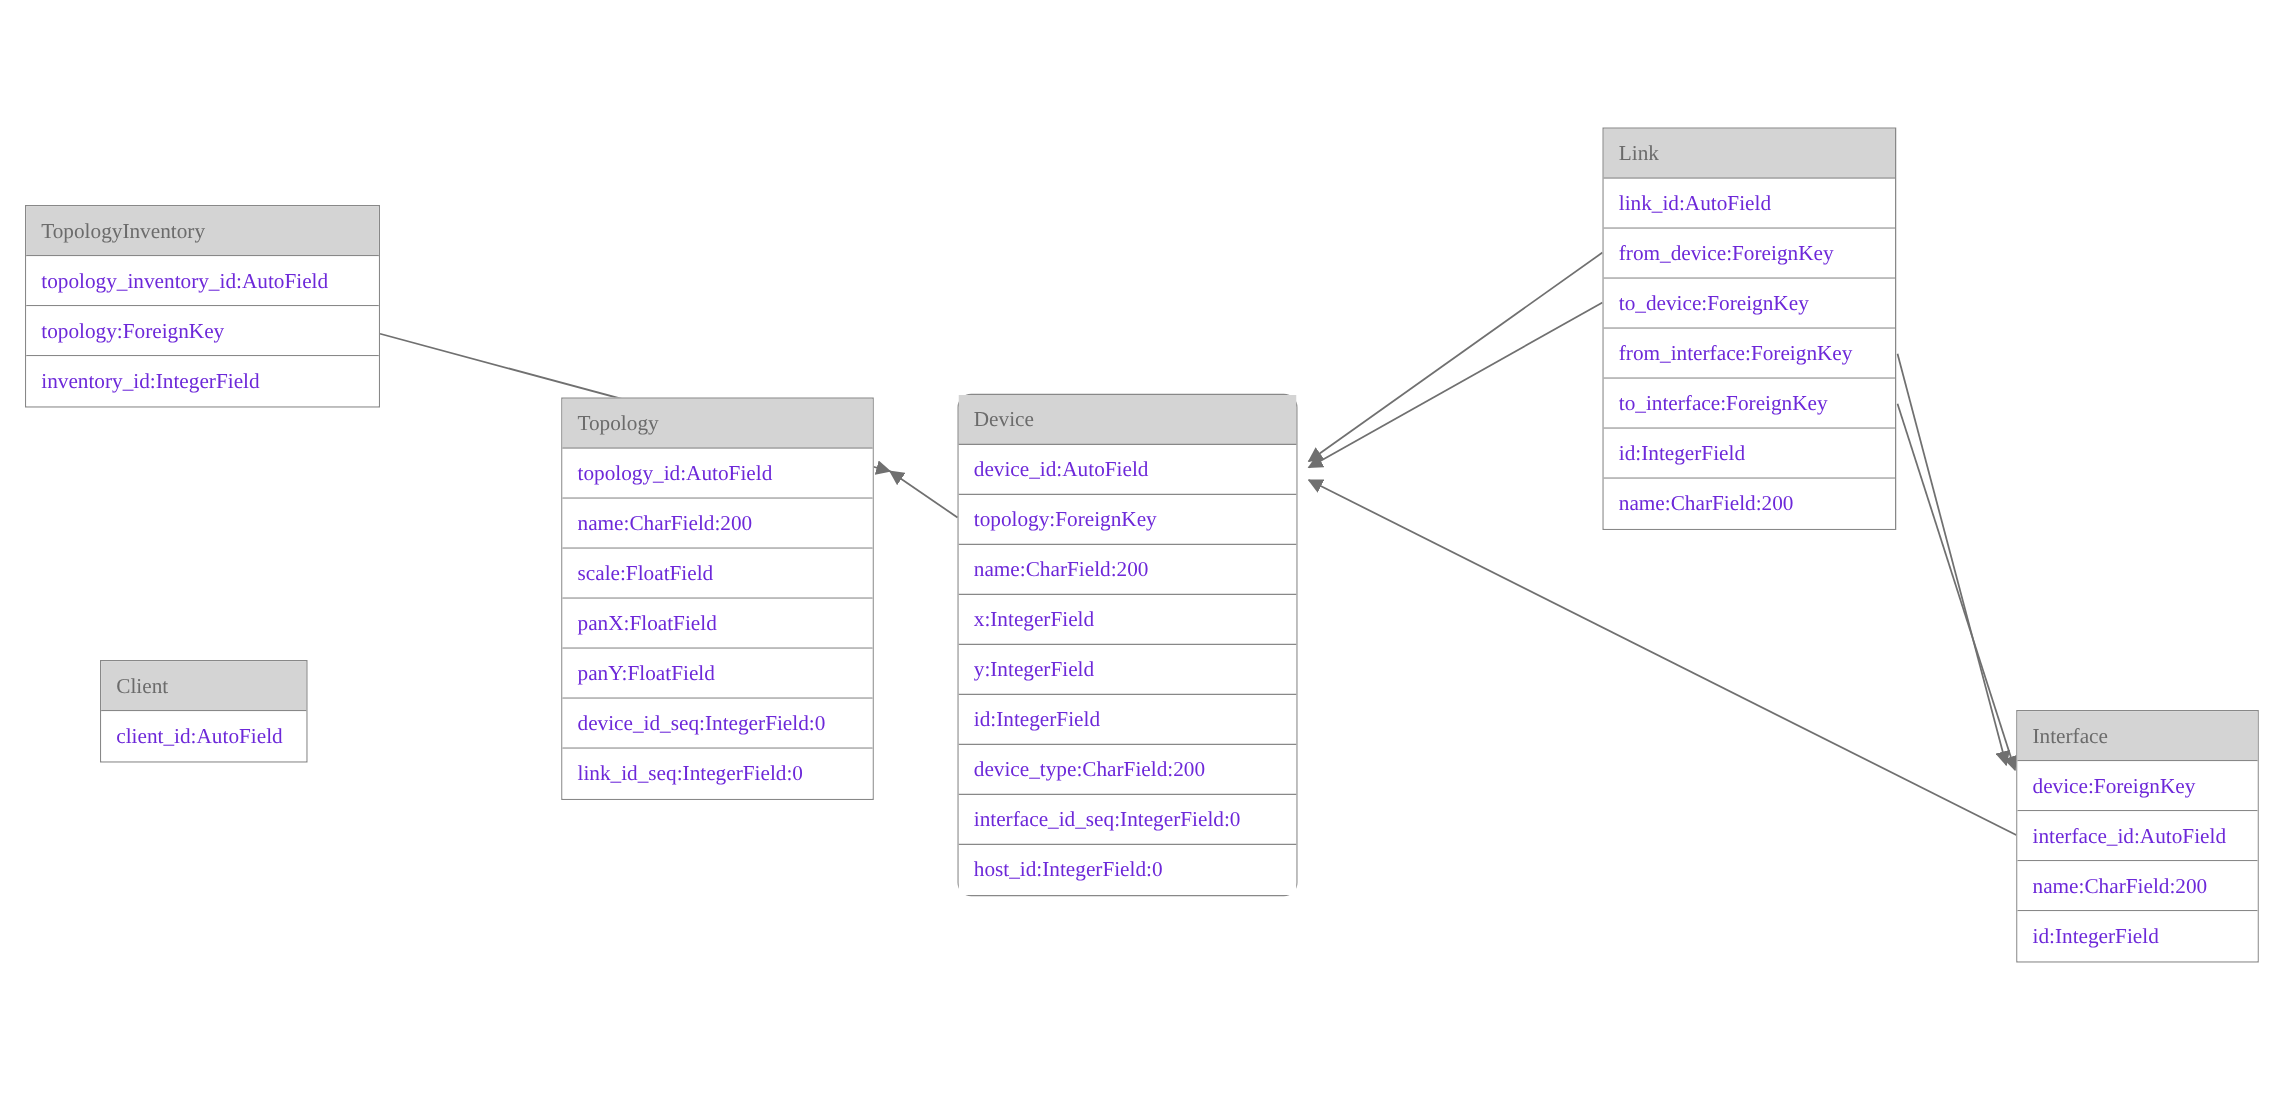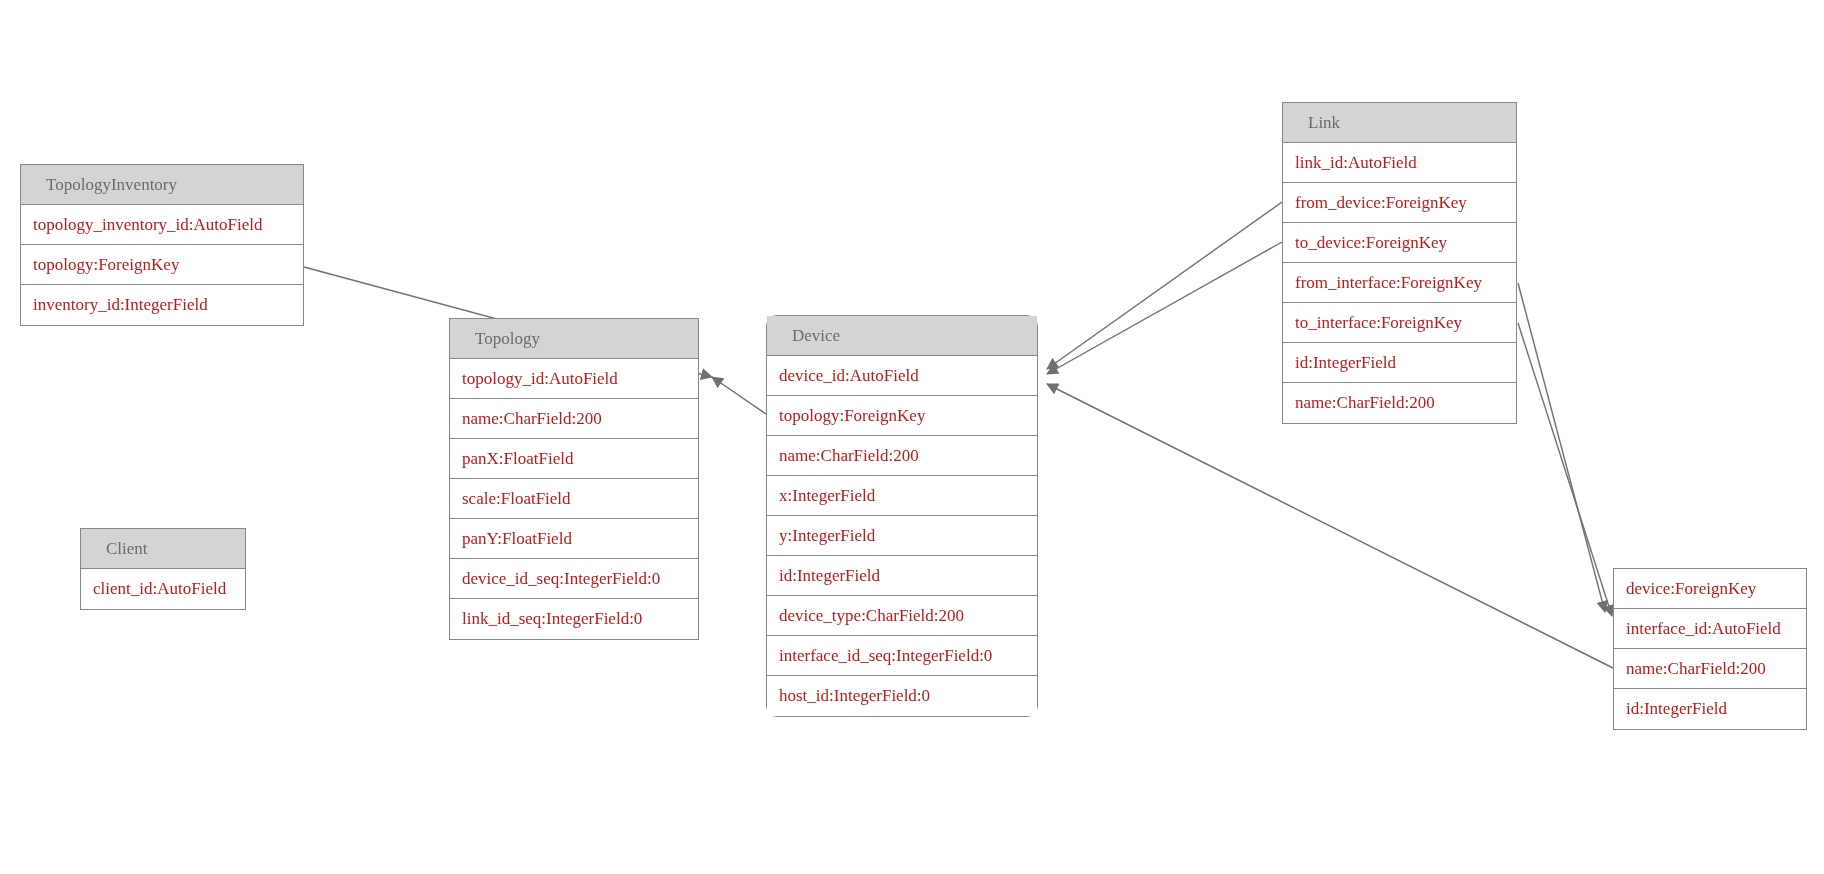--- a/index.html
+++ b/index.html
@@ -31,30 +31,30 @@
     z-index: 5;
   }
   .entity-header {
     box-sizing: border-box;
     background: #d4d4d4;
     border-bottom: 1px solid #888888;
     color: #6b6b6b;
     font-size: 17px;
     line-height: 40px;
     height: 40px;
-    padding: 0 0 0 25px;
+    padding: 0 0 0 12px;
     white-space: nowrap;
     overflow: hidden;
   }
   .entity-field {
     box-sizing: border-box;
     height: 40px;
     line-height: 40px;
     border-bottom: 1px solid #888888;
-    color: #b91c1c;
+    color: #6d28d9;
     font-size: 17px;
     padding: 0 10px 0 12px;
     white-space: nowrap;
     overflow: hidden;
     background: #ffffff;
   }
   .entity-field:last-child {
     border-bottom: none;
   }
 </style>
@@ -103,22 +103,22 @@
       <div class="entity" style="left: 20px; top: 164px; width: 284px;">
         <div class="entity-header">TopologyInventory</div>
         <div class="entity-field">topology_inventory_id:AutoField</div>
         <div class="entity-field">topology:ForeignKey</div>
         <div class="entity-field">inventory_id:IntegerField</div>
       </div>
       <div class="entity" style="left: 449px; top: 318px; width: 250px;">
         <div class="entity-header">Topology</div>
         <div class="entity-field">topology_id:AutoField</div>
         <div class="entity-field">name:CharField:200</div>
+        <div class="entity-field">scale:FloatField</div>
         <div class="entity-field">panX:FloatField</div>
-        <div class="entity-field">scale:FloatField</div>
         <div class="entity-field">panY:FloatField</div>
         <div class="entity-field">device_id_seq:IntegerField:0</div>
         <div class="entity-field">link_id_seq:IntegerField:0</div>
       </div>
       <div class="entity" style="left: 80px; top: 528px; width: 166px;">
         <div class="entity-header">Client</div>
         <div class="entity-field">client_id:AutoField</div>
       </div>
       <div class="entity" style="left: 766px; top: 315px; width: 272px; border-radius: 11px;">
         <div class="entity-header">Device</div>
@@ -136,20 +136,21 @@
         <div class="entity-header">Link</div>
         <div class="entity-field">link_id:AutoField</div>
         <div class="entity-field">from_device:ForeignKey</div>
         <div class="entity-field">to_device:ForeignKey</div>
         <div class="entity-field">from_interface:ForeignKey</div>
         <div class="entity-field">to_interface:ForeignKey</div>
         <div class="entity-field">id:IntegerField</div>
         <div class="entity-field">name:CharField:200</div>
       </div>
       <div class="entity" style="left: 1613px; top: 568px; width: 194px;">
+        <div class="entity-header">Interface</div>
         <div class="entity-field">device:ForeignKey</div>
         <div class="entity-field">interface_id:AutoField</div>
         <div class="entity-field">name:CharField:200</div>
         <div class="entity-field">id:IntegerField</div>
       </div>
     </div>
 
 </div>
 
 </body></html>

